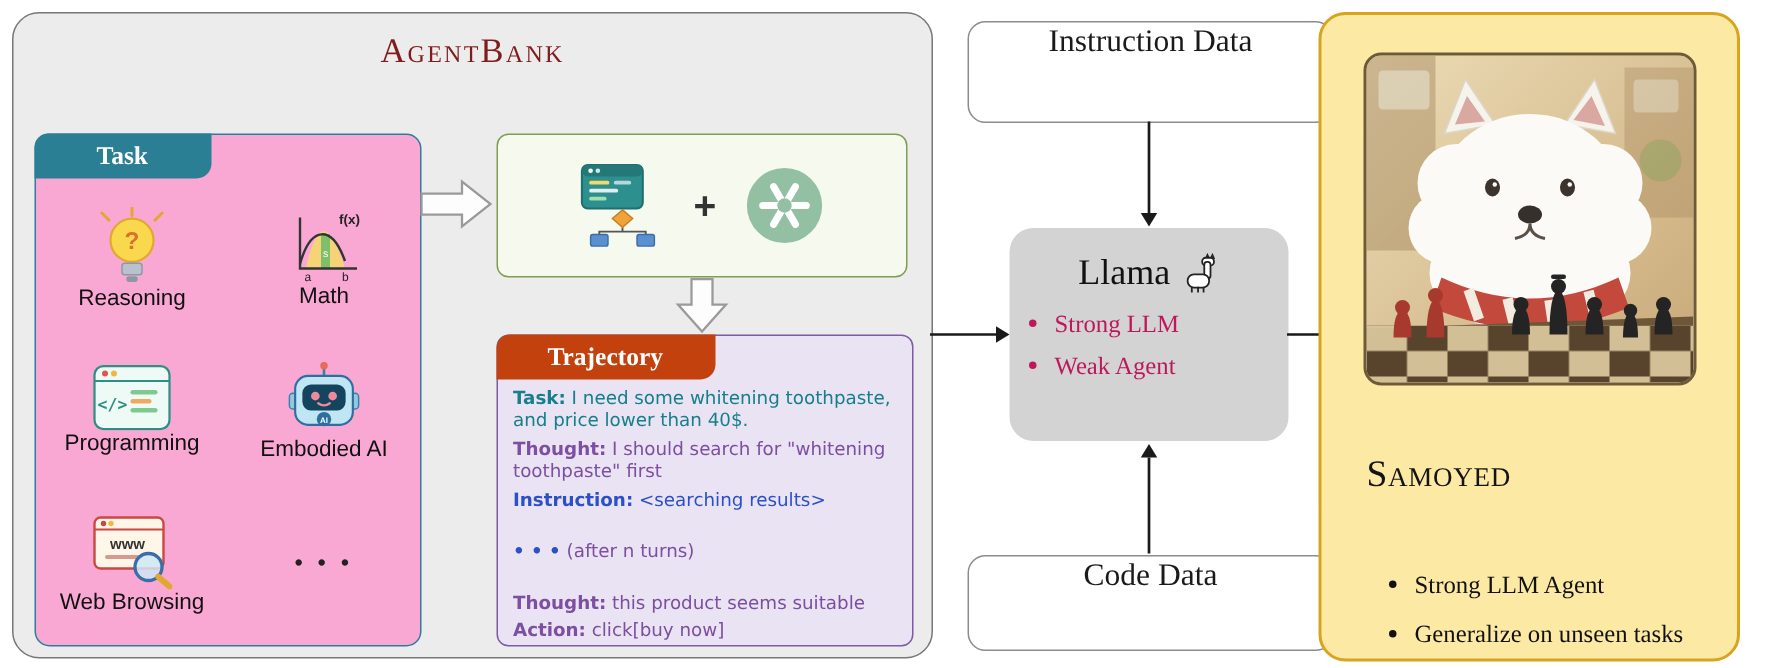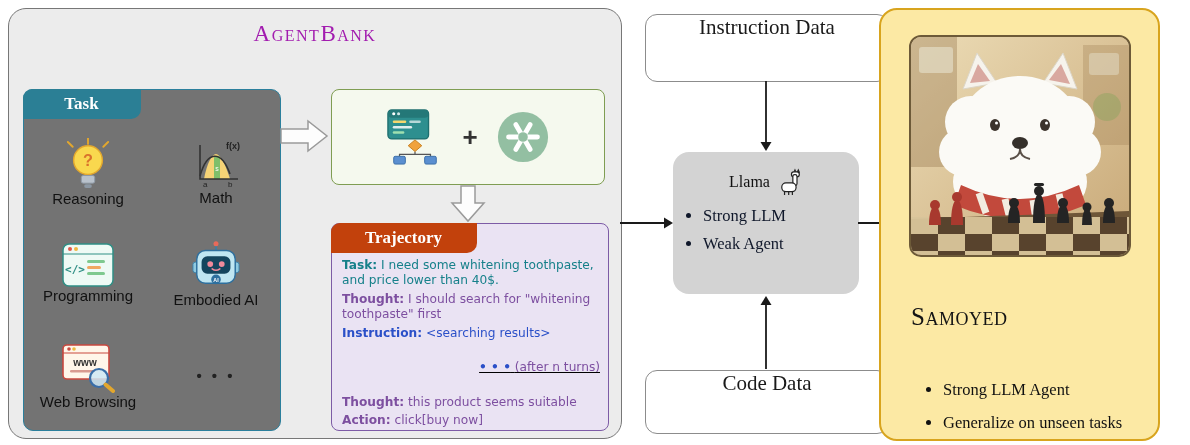--- a/index.html
+++ b/index.html
@@ -4,24 +4,24 @@
 <style>
   html,body{margin:0;padding:0;background:#fff;}
   #canvas{position:relative;width:1190px;height:445px;background:#ffffff;overflow:hidden;
           font-family:"Liberation Serif",serif;}
   .abs{position:absolute;}
 
   
   .agentbank-panel{left:8px;top:8px;width:612px;height:429px;background:#ececec;
     border:1.5px solid #777;border-radius:18px;}
   .ab-title{position:absolute;top:12px;left:0;right:0;text-align:center;
-    font-size:23px;font-variant:small-caps;letter-spacing:1.5px;color:#a21caf;}
+    font-size:23px;font-variant:small-caps;letter-spacing:1.5px;color:#7f1d1d;}
 
   .task-box{position:absolute;left:14px;top:80px;width:256px;height:340px;
-    background:#737373;border:1.5px solid #2b7f9c;border-radius:10px;text-align:center;}
+    background:#f9a8d4;border:1.5px solid #2b7f9c;border-radius:10px;text-align:center;}
   .tab{position:absolute;top:-1.5px;left:-1.5px;height:30px;color:#fff;
     display:flex;align-items:center;justify-content:center;
     font-size:17px;font-weight:bold;border-radius:9px 0 10px 0;}
   .task-tab{width:118px;background:#2b7f95;}
   .task-grid{position:absolute;top:32px;left:0;right:0;bottom:4px;
     display:grid;grid-template-columns:1fr 1fr;grid-template-rows:1fr 1fr 1fr;}
   .task-item{display:flex;flex-direction:column;align-items:center;justify-content:center;gap:0;}
   .task-item .lbl{font-family:"Liberation Sans",sans-serif;font-size:15px;color:#111;}
   .ellipsis-lbl{font-family:"Liberation Sans",sans-serif;font-size:15px;font-weight:bold;
     letter-spacing:3px;color:#222;}
@@ -34,33 +34,33 @@
   .traj-box{position:absolute;left:322px;top:214px;width:276px;height:206px;
     background:#eae3f3;border:1.5px solid #7d5ba6;border-radius:8px;}
   .traj-tab{width:146px;background:#c2410c;}
   .traj-content{position:absolute;top:34px;left:10px;right:8px;bottom:4px;
     font-family:"DejaVu Sans",sans-serif;font-size:12.2px;line-height:1.27;}
   .traj-content p{margin:0 0 3px 0;}
   .k{font-weight:bold;}
   .teal{color:#16808a;}
   .purple{color:#7d4fa0;}
   .blue{color:#2b50c8;}
-  .dots-line{text-align:right;margin:19px 0 !important;text-decoration:underline;}
+  .dots-line{text-align:left;margin:19px 0 !important;}
   .gap-top{margin-top:9px !important;}
 
   
   .data-box{background:#fff;border:1.5px solid #8c8c8c;border-radius:12px;
     display:flex;align-items:flex-start;justify-content:center;font-size:21px;color:#1a1a1a;}
   .instr-box{left:645px;top:14px;width:242px;height:66px;}
   .codedata-box{left:645px;top:370px;width:242px;height:62px;}
 
   .llama-box{left:673px;top:152px;width:186px;height:142px;background:#d3d3d3;border-radius:16px;}
   .llama-head{display:flex;align-items:center;justify-content:center;gap:9px;
-    padding-top:16px;font-size:16px;color:#111;}
-  .llama-box ul{margin:10px 0 0 30px;padding:0;font-size:16.5px;color:#0f172a;list-style:disc;}
+    padding-top:16px;font-size:24px;color:#111;}
+  .llama-box ul{margin:10px 0 0 30px;padding:0;font-size:16.5px;color:#be185d;list-style:disc;}
   .llama-box li{margin:8px 0;}
 
   
   .samoyed-panel{left:879px;top:8px;width:277px;height:429px;background:#fce9a4;
     border:2px solid #d8a41e;border-radius:18px;}
   .dog-frame{position:absolute;left:28px;top:25px;width:218px;height:218px;
     border:2px solid #6d5a38;border-radius:12px;overflow:hidden;background:#e3d2ab;}
   .sam-title{position:absolute;left:30px;top:293px;font-size:25px;font-variant:small-caps;
     letter-spacing:.5px;color:#141414;}
   .samoyed-panel ul{position:absolute;left:30px;top:343px;margin:14px;padding-left:18px;

